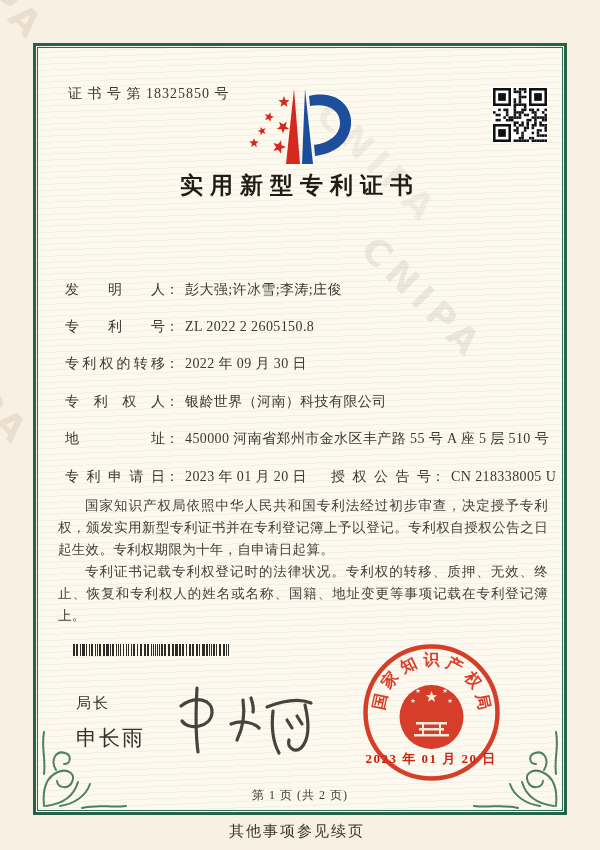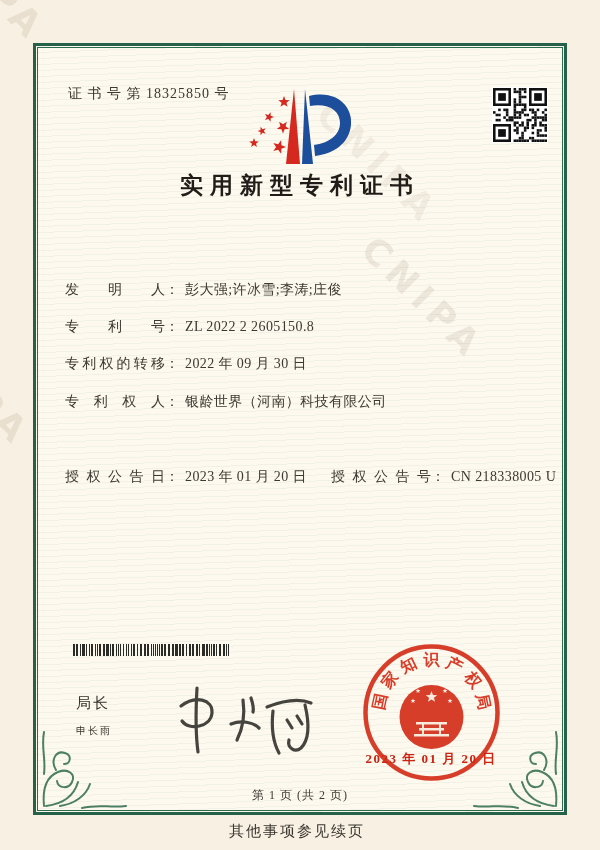--- a/index.html
+++ b/index.html
@@ -43,21 +43,21 @@
   .grant-right{position:absolute;left:258px;top:0;margin-left:8px;}
   
   .paras{position:absolute;left:22px;top:449px;width:490px;}
   .paras p{
     margin:0;text-indent:2em;text-align:justify;
     font-size:13.5px;line-height:22px;color:#46403a;letter-spacing:.3px;
   }
   
   .barcode{position:absolute;left:37px;top:598px;width:158px;height:12px;}
   .dg-title{position:absolute;left:40px;top:648px;font-family:Liberation Mono, monospace;font-size:15px;color:#33302a;letter-spacing:2px;}
-  .dg-name{position:absolute;left:40px;top:678px;font-family:"Liberation Sans","DejaVu Sans",sans-serif;font-size:10px;color:#33302a;letter-spacing:2px;}
+  .dg-name{position:absolute;left:40px;top:678px;font-family:"Liberation Sans","DejaVu Sans",sans-serif;font-size:21px;color:#33302a;letter-spacing:2px;}
   .autograph{position:absolute;left:133px;top:636px;width:150px;height:76px;}
   .seal{position:absolute;left:324px;top:595px;width:143px;height:143px;opacity:.93;}
   .seal-date{
     position:absolute;left:300px;top:704px;width:190px;text-align:center;
     font-size:13px;color:#cc2312;letter-spacing:1.5px;font-weight:700;
   }
   .page-no{position:absolute;left:0;top:741px;width:100%;text-align:center;font-size:12px;color:#3d3a33;letter-spacing:1px;}
   .cont-note{position:absolute;left:33px;top:822px;width:528px;text-align:center;font-size:15px;color:#39362f;letter-spacing:2px;}
   
   .flourish{position:absolute;bottom:2px;width:92px;height:96px;}
@@ -234,28 +234,33 @@
     </div>
     <div class="frow" style="top:272px">
       <span class="flabel">专利号</span><span class="fcolon">：</span><span class="fvalue">ZL 2022 2 2605150.8</span>
     </div>
     <div class="frow" style="top:309px">
       <span class="flabel">专利权的转移</span><span class="fcolon">：</span><span class="fvalue">2022 年 09 月 30 日</span>
     </div>
     <div class="frow" style="top:347px">
       <span class="flabel">专利权人</span><span class="fcolon">：</span><span class="fvalue">银龄世界（河南）科技有限公司</span>
     </div>
+    <div class="frow" style="top:384px">
+      <span class="flabel">地址</span><span class="fcolon">：</span><span class="fvalue">450000 河南省郑州市金水区丰产路 55 号 A 座 5 层 510 号</span>
+    </div>
     <div class="frow" style="top:422px">
-      <span class="flabel">授权公告日</span><span class="fcolon">：</span><span class="fvalue">2023 年 01 月 20 日</span>
+      <span class="flabel">专利申请日</span><span class="fcolon">：</span><span class="fvalue">2023 年 01 月 20 日</span>
       <span class="grant-right">
         <span class="flabel">授权公告号</span><span class="fcolon">：</span><span class="fvalue">CN 218338005 U</span>
       </span>
     </div>
 
     <div class="paras">
+      <p>国家知识产权局依照中华人民共和国专利法经过初步审查，决定授予专利权，颁发实用新型专利证书并在专利登记簿上予以登记。专利权自授权公告之日起生效。专利权期限为十年，自申请日起算。</p>
+      <p>专利证书记载专利权登记时的法律状况。专利权的转移、质押、无效、终止、恢复和专利权人的姓名或名称、国籍、地址变更等事项记载在专利登记簿上。</p>
     </div>
 
     <svg id="barcode-svg" class="barcode" viewBox="0 0 158 12" preserveAspectRatio="none">
         <rect x="0" y="0" width="2" height="12" fill="#2b2b28"></rect>
         <rect x="3" y="0" width="2" height="12" fill="#2b2b28"></rect>
         <rect x="7" y="0" width="1" height="12" fill="#2b2b28"></rect>
         <rect x="9" y="0" width="3" height="12" fill="#2b2b28"></rect>
         <rect x="13" y="0" width="1" height="12" fill="#2b2b28"></rect>
         <rect x="16" y="0" width="1" height="12" fill="#2b2b28"></rect>
         <rect x="18" y="0" width="2" height="12" fill="#2b2b28"></rect>

